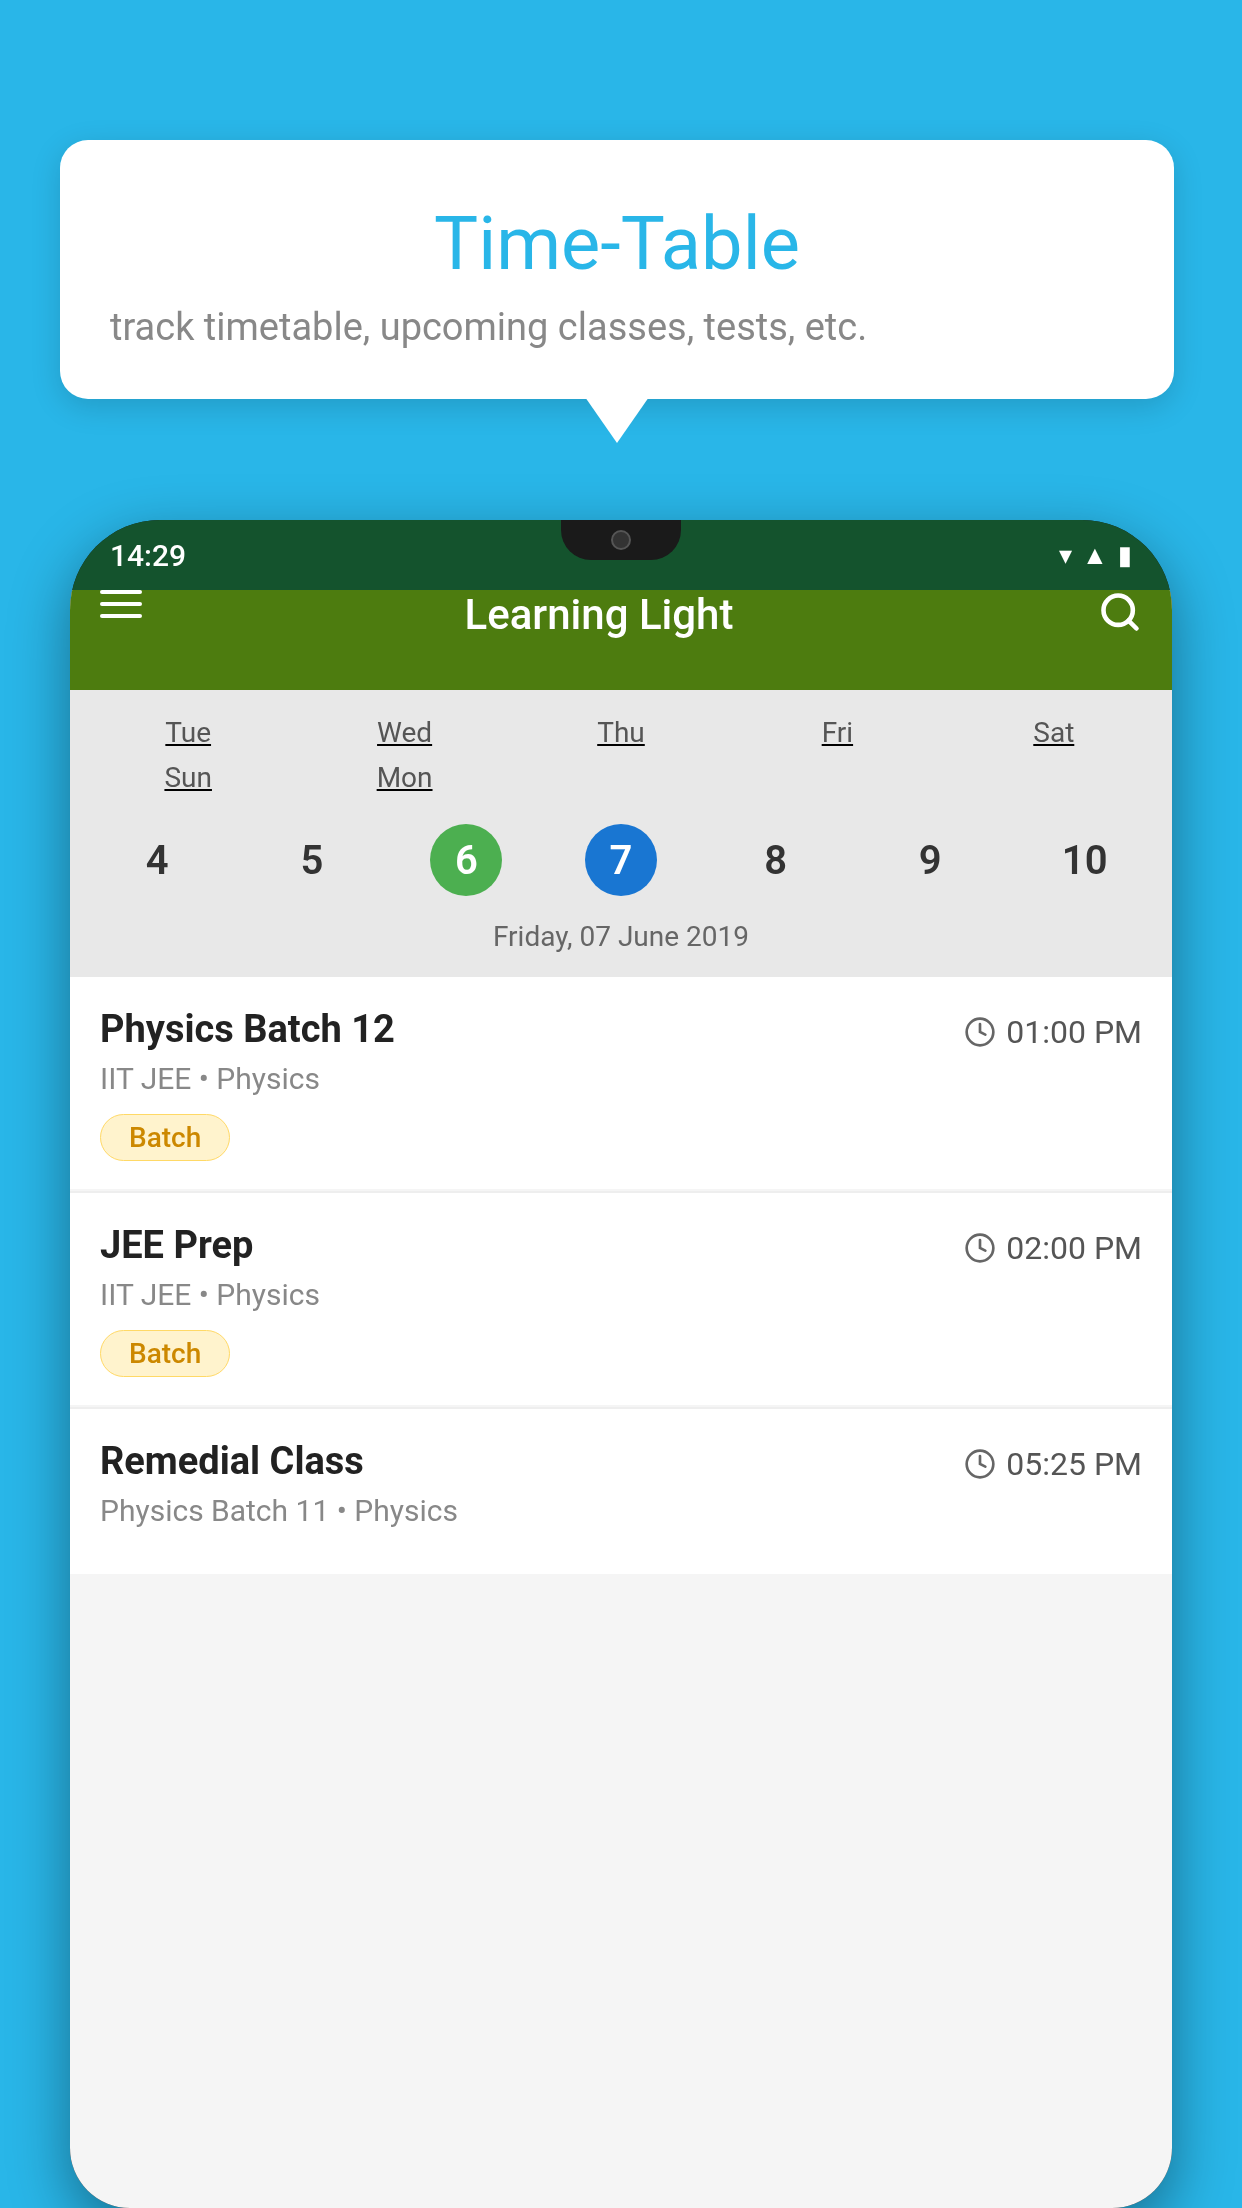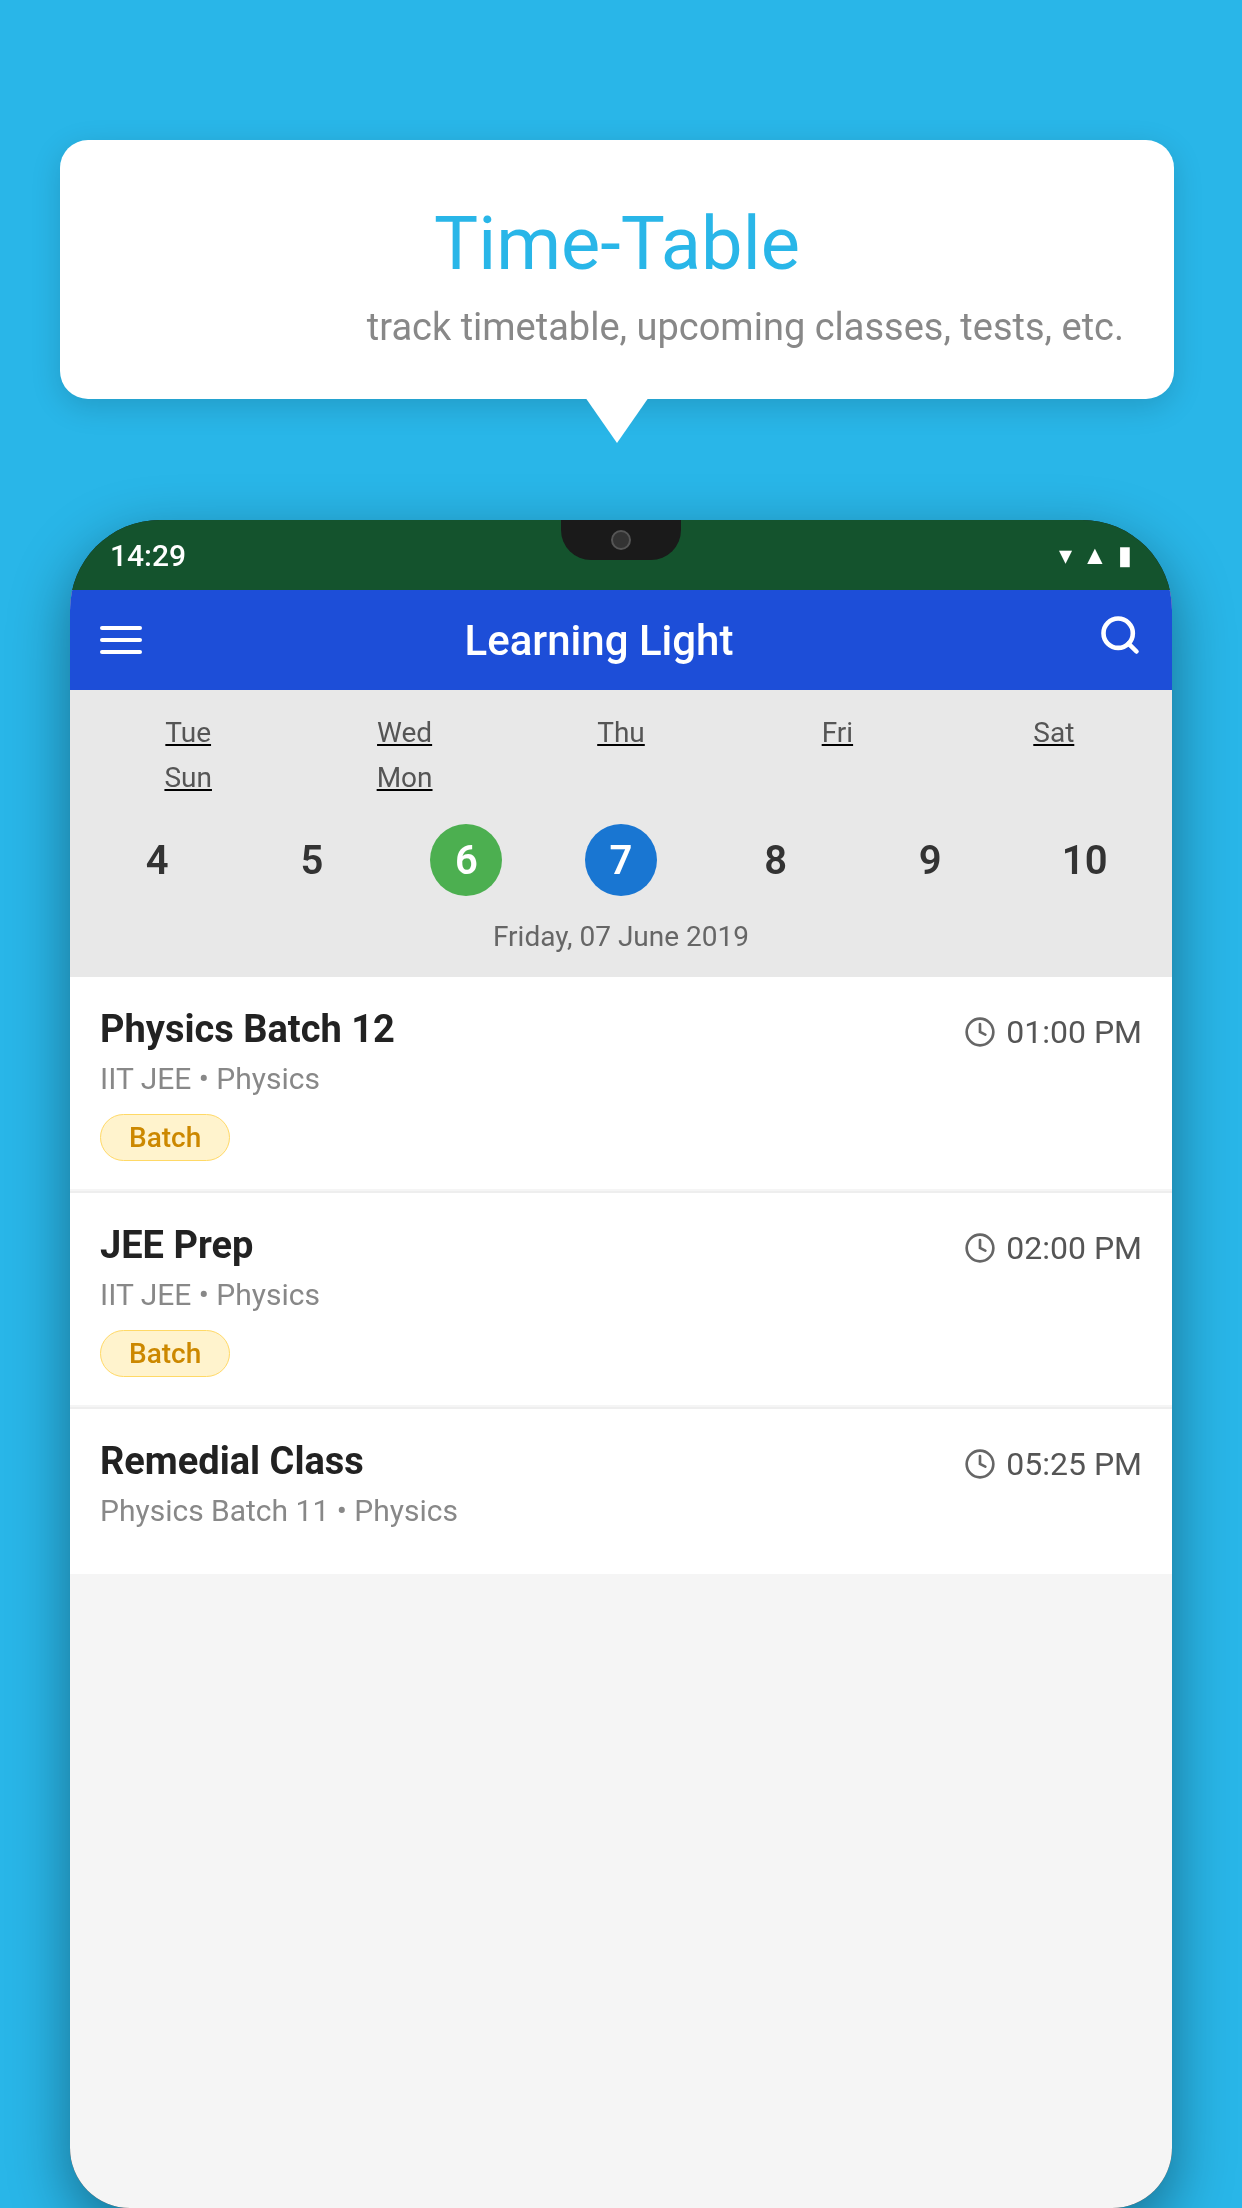--- a/index.html
+++ b/index.html
@@ -39,21 +39,21 @@
 
     .tooltip-title {
       text-align: center;
       font-size: 74px;
       color: #29B6E8;
       font-weight: 400;
       margin-bottom: 18px;
     }
 
     .tooltip-subtitle {
-      text-align: right;
+      text-align: left;
       font-size: 38px;
       color: #888;
       font-weight: 400;
     }
 
     
     .phone-frame {
       position: absolute;
       top: 520px;
       left: 70px;
@@ -118,25 +118,25 @@
     
     .phone-screen {
       background: #f5f5f5;
       height: calc(100% - 70px);
       overflow: hidden;
       border-radius: 0 0 50px 50px;
     }
 
     
     .app-header {
-      background: #1d4ed8;
+      background: #4d7c0f;
       padding: 0 30px;
       height: 100px;
       display: flex;
-      align-items: center;
+      align-items: flex-start;
       justify-content: space-between;
       gap: 12px;
     }
 
     .hamburger-icon {
       color: white;
       font-size: 42px;
       line-height: 1;
       cursor: pointer;
       display: flex;

